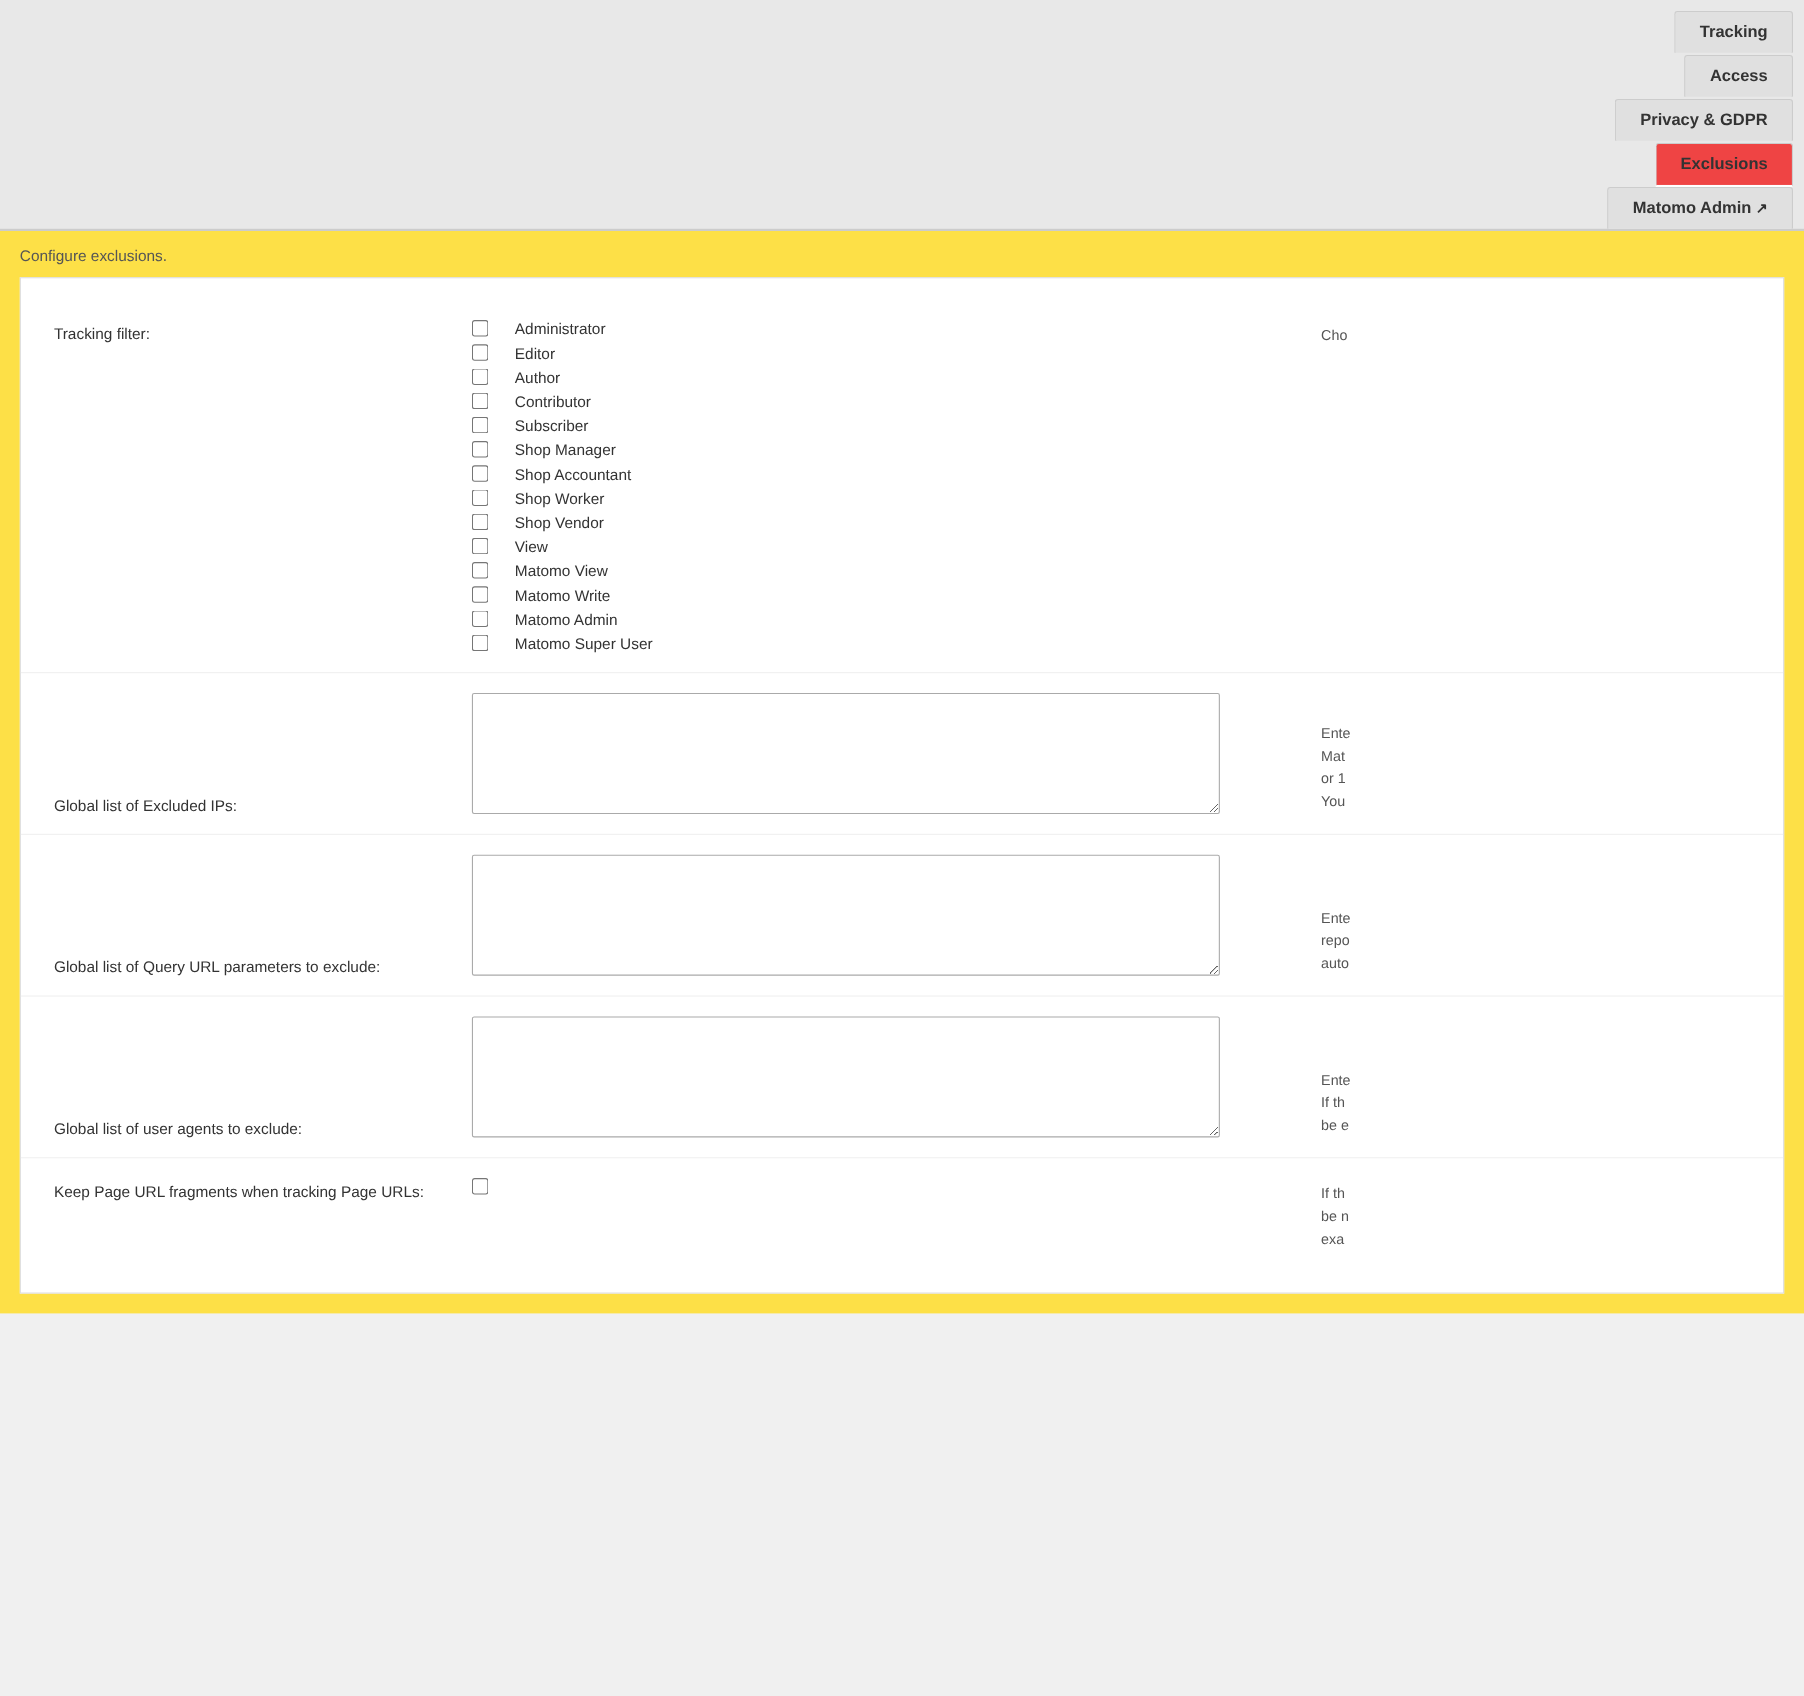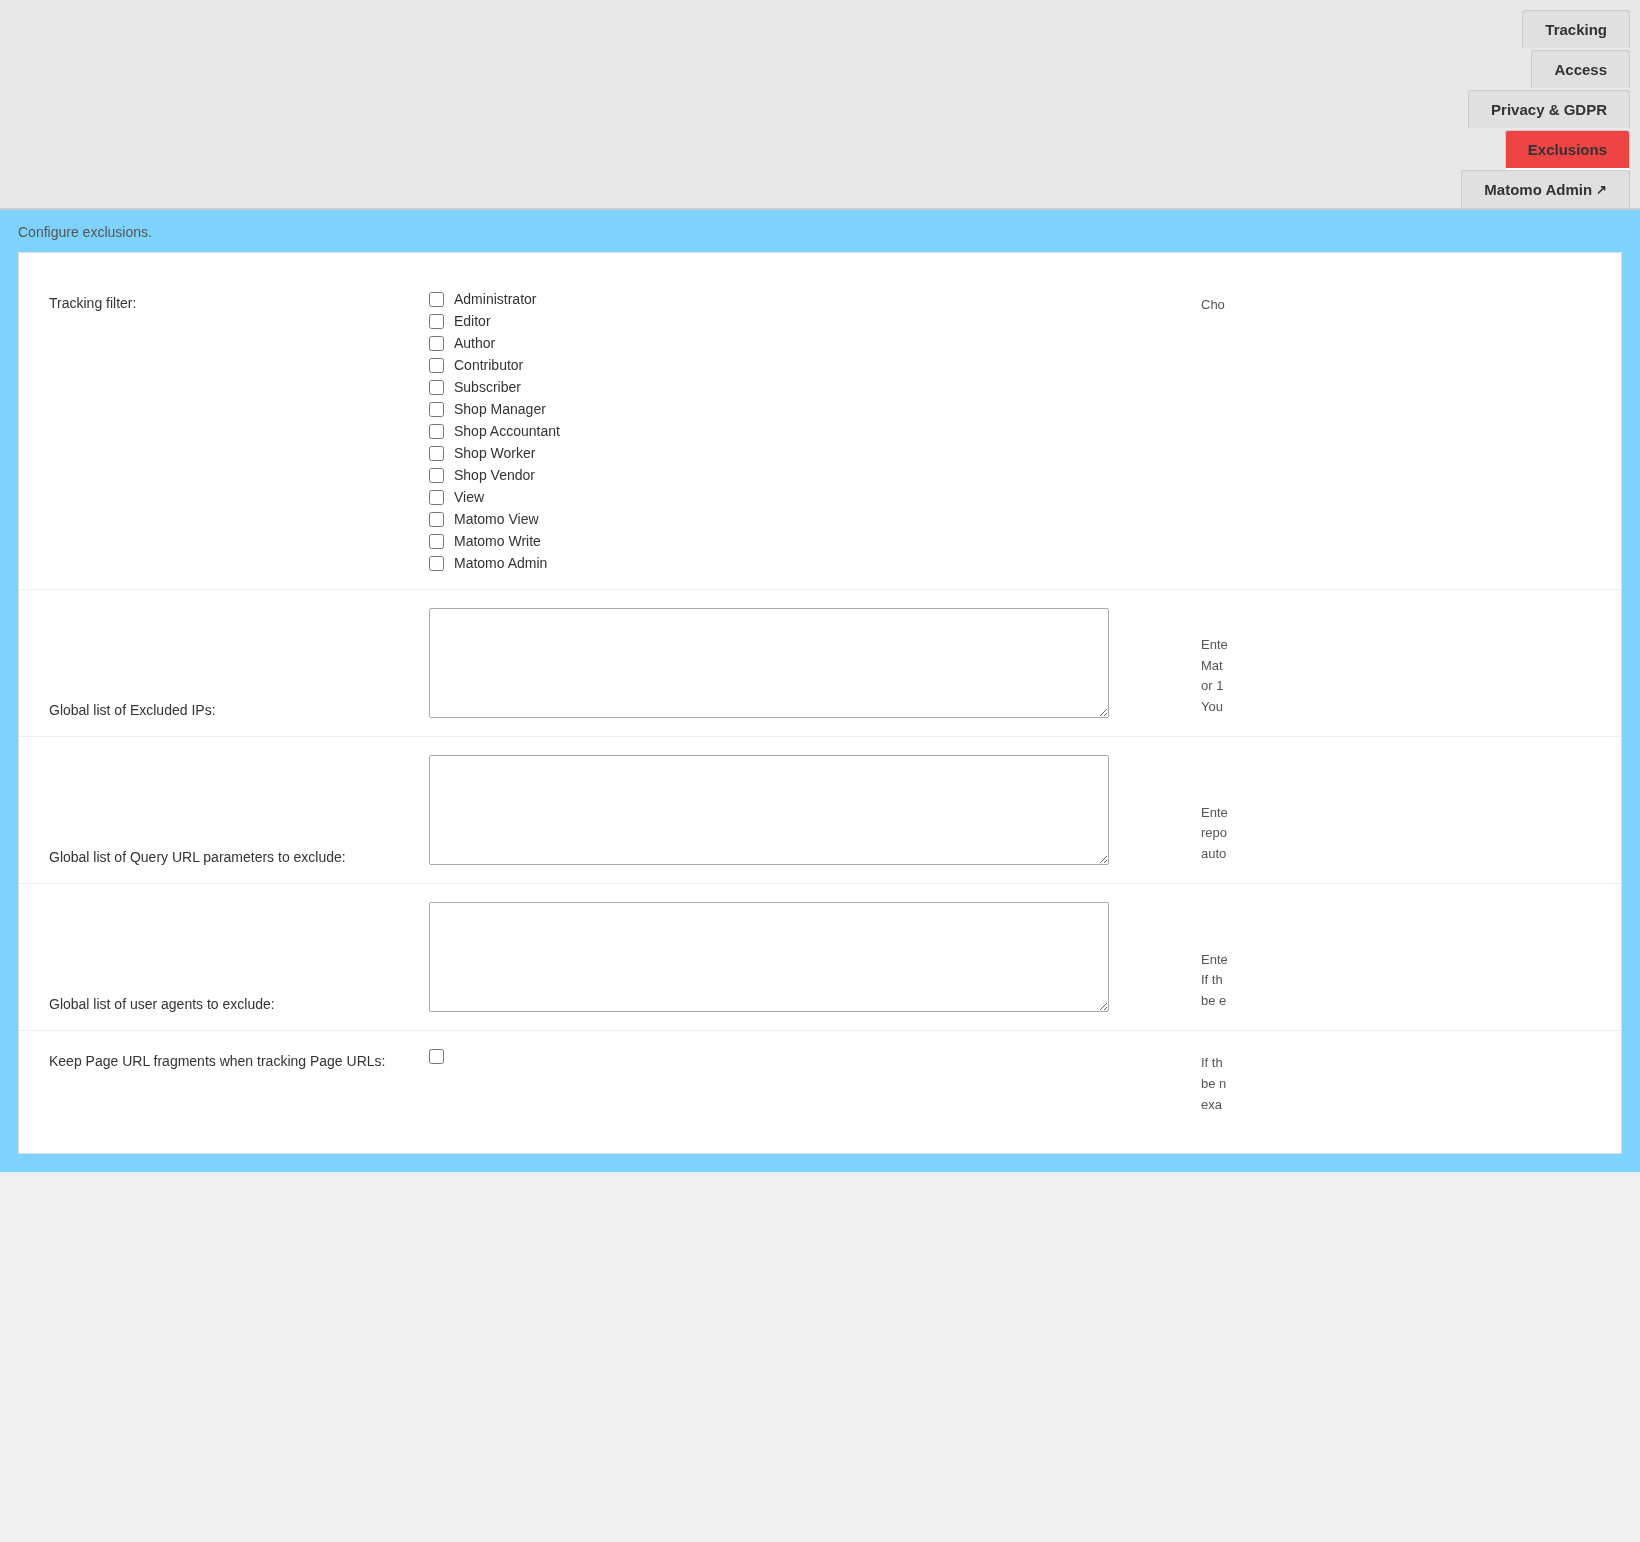--- a/index.html
+++ b/index.html
@@ -43,21 +43,21 @@
       display: inline-flex;
       align-items: center;
       gap: 4px;
     }
     .external-icon {
       font-size: 13px;
     }
 
     
     .page-content {
-      background: #7dd3fc;
+      background: #fde047;
       padding: 14px 18px 18px 18px;
     }
     .configure-text {
       font-size: 14px;
       color: #555;
       margin-bottom: 12px;
     }
 
     
     .main-card {
@@ -92,22 +92,22 @@
     }
 
     
     .checkbox-list {
       display: flex;
       flex-direction: column;
       gap: 6px;
     }
     .checkbox-item {
       display: flex;
-      align-items: flex-end;
-      gap: 10px;
+      align-items: flex-start;
+      gap: 24px;
       cursor: pointer;
     }
     .checkbox-item input[type="checkbox"] {
       width: 15px;
       height: 15px;
       cursor: pointer;
       accent-color: #0073aa;
       flex-shrink: 0;
     }
     .checkbox-label {
@@ -254,20 +254,24 @@
           <label class="checkbox-item">
             <input type="checkbox" style="">
             <span class="checkbox-label">Matomo Write</span>
           </label>
 
           <label class="checkbox-item">
             <input type="checkbox" style="">
             <span class="checkbox-label">Matomo Admin</span>
           </label>
 
+          <label class="checkbox-item">
+            <input type="checkbox" style="">
+            <span class="checkbox-label">Matomo Super User</span>
+          </label>
 
         </div>
       </div>
       <div class="side-desc">
         <span class="desc-cut">Cho</span>
       </div>
     </div>
 
     <div class="form-row-3col">
       <div class="form-label">Global list of Excluded IPs:</div>

